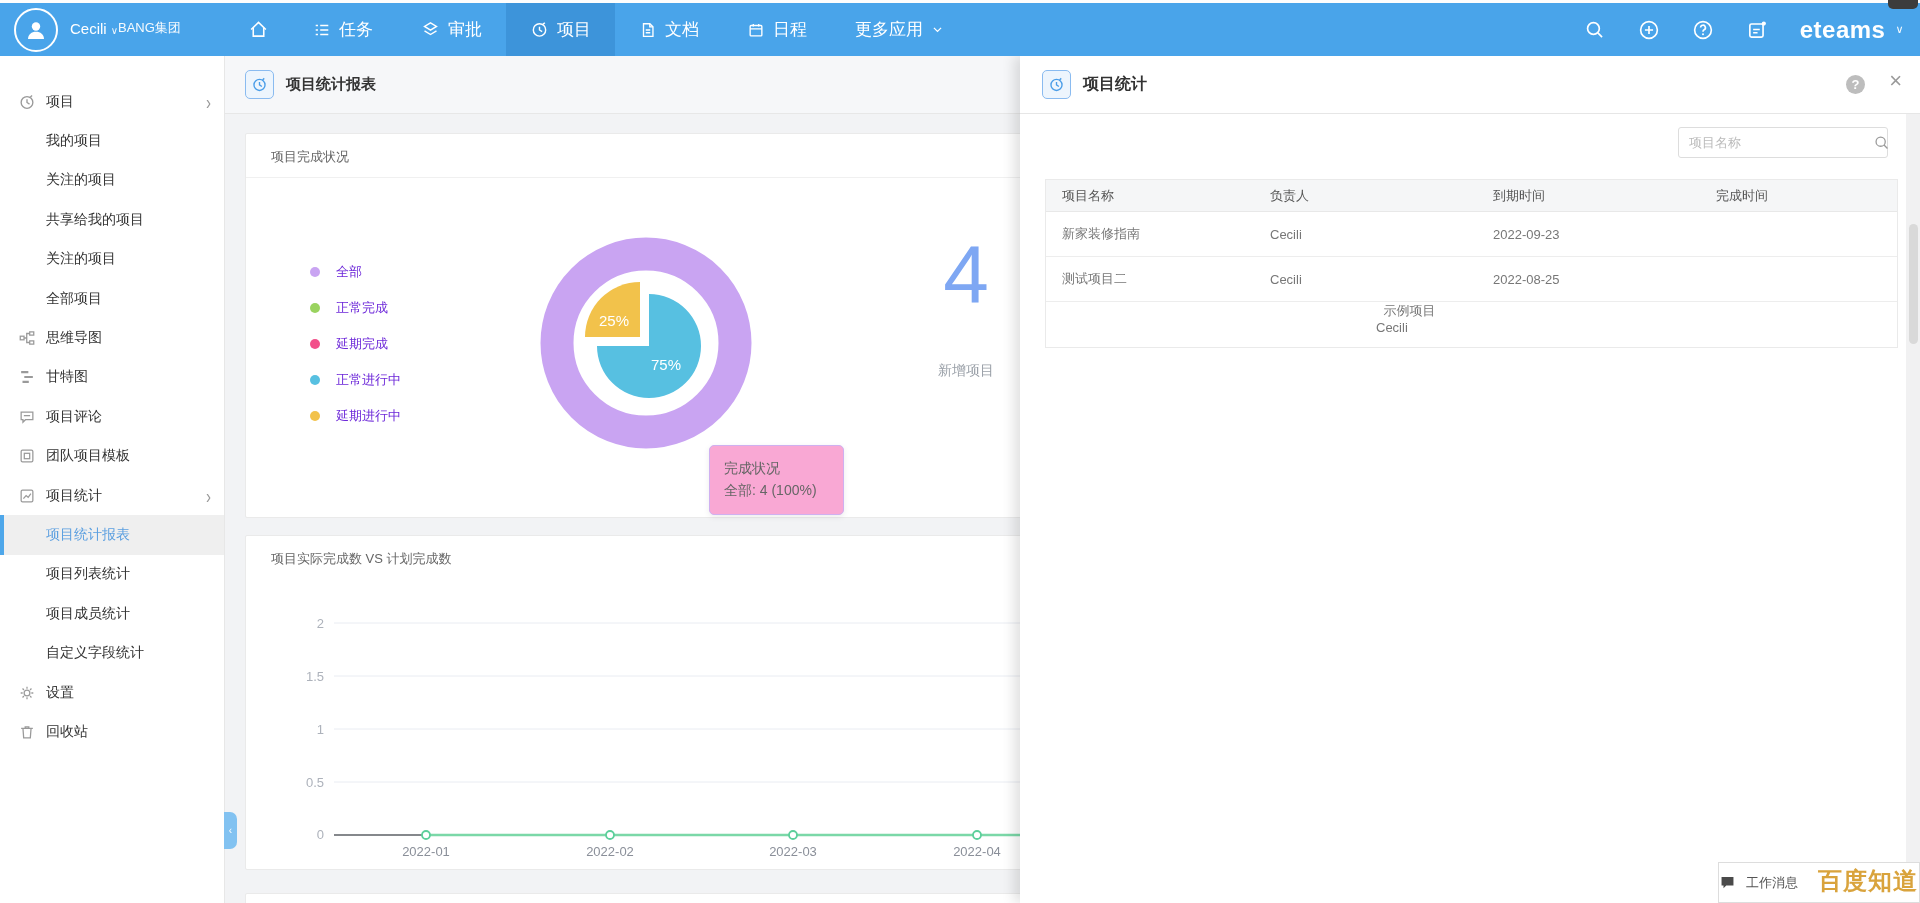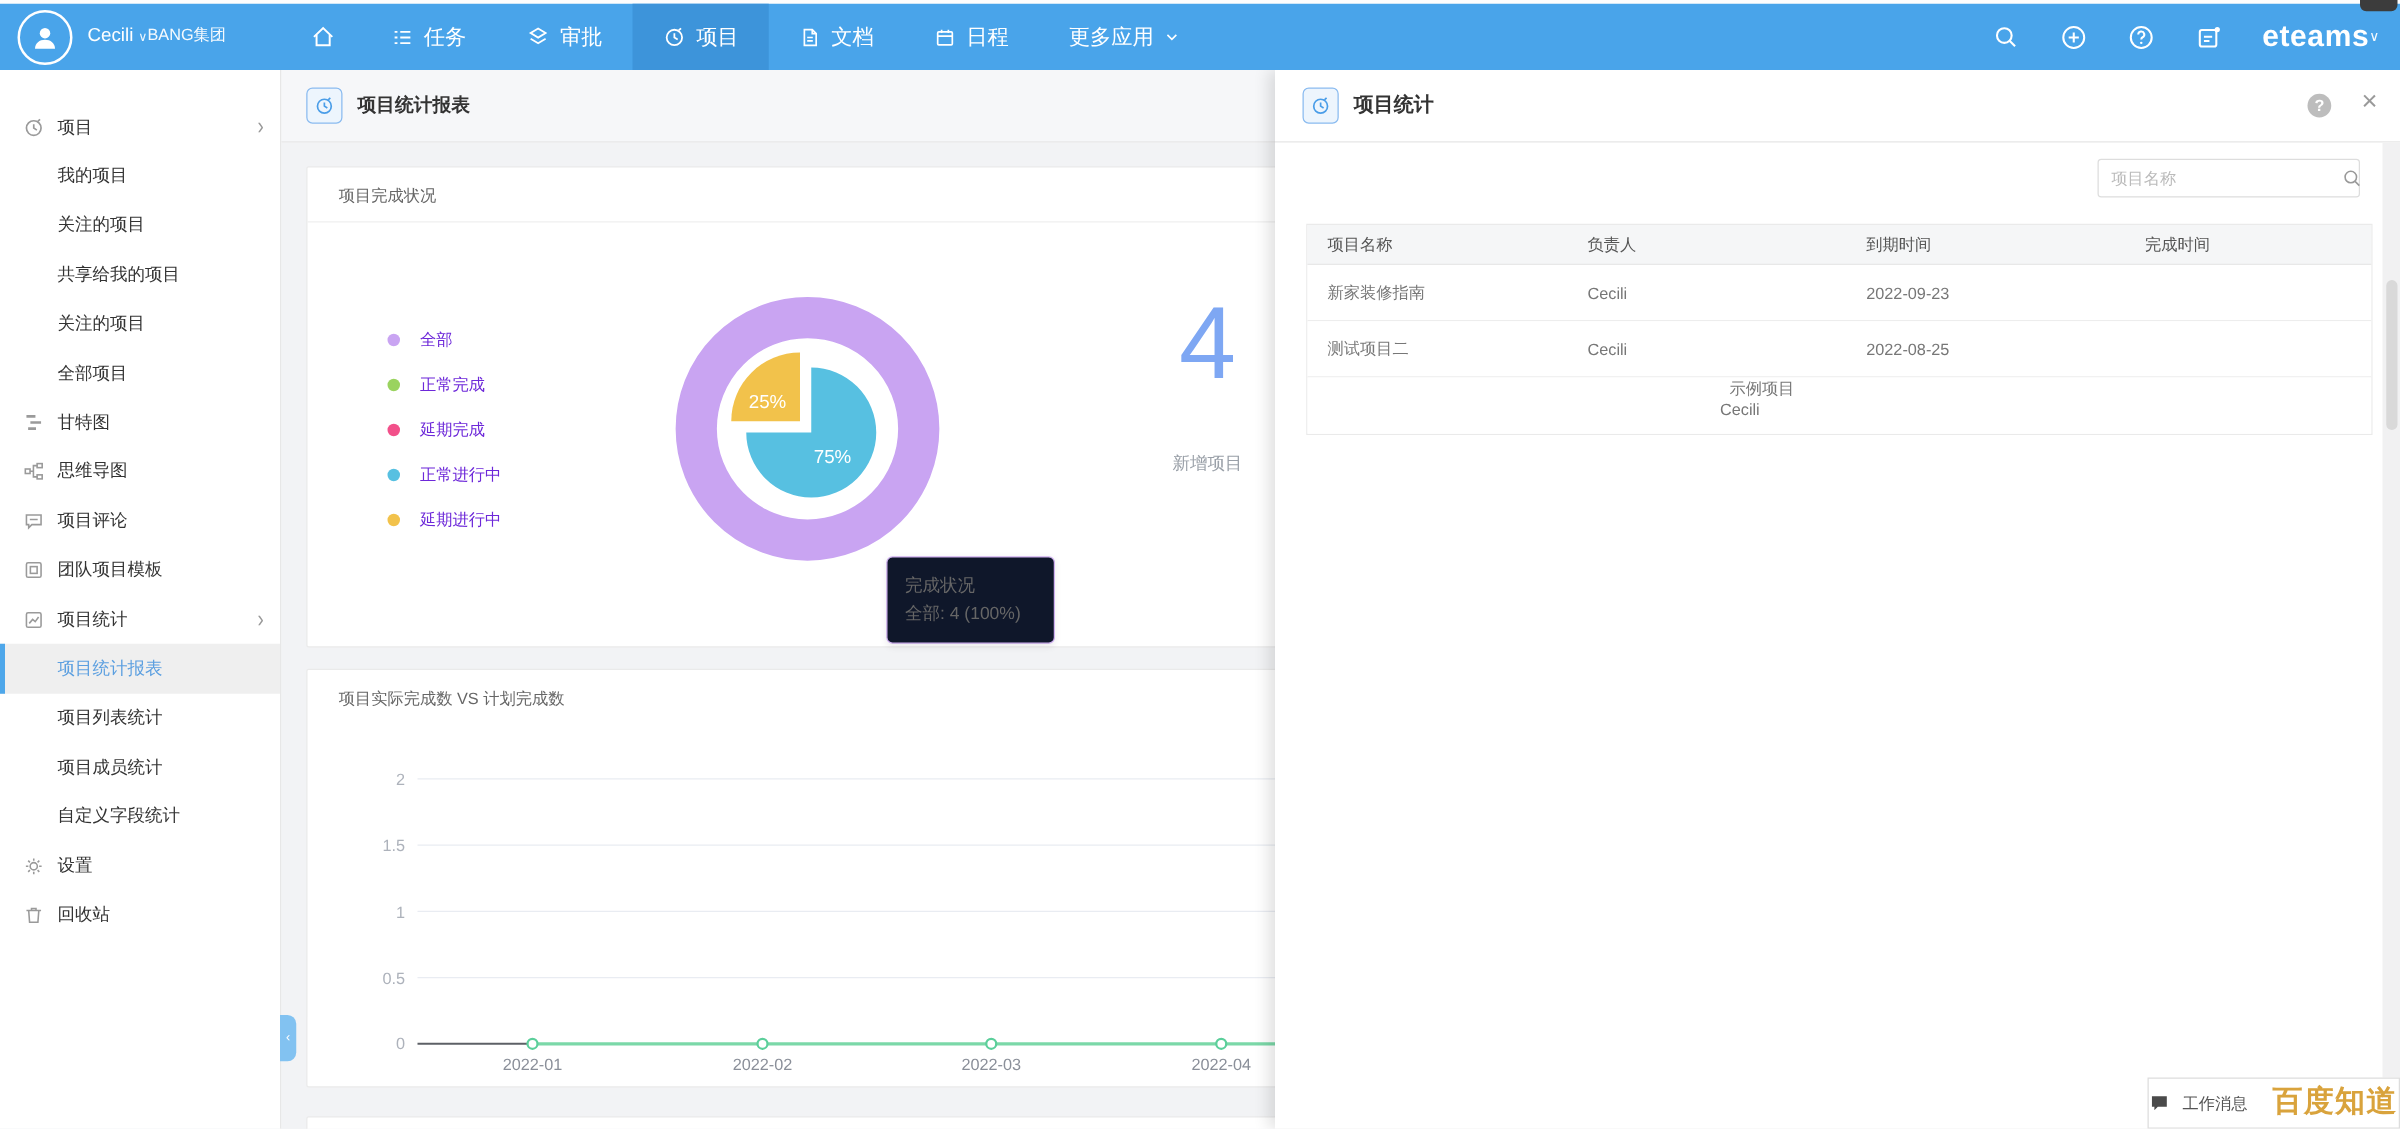--- a/index.html
+++ b/index.html
@@ -18,21 +18,21 @@
   .username{font-size:15px;}
   .username .vee{font-size:10px;margin-left:4px;opacity:.9;}
   .userorg{font-size:13px;opacity:.95;}
   .nav{display:flex;align-items:stretch;}
   .nav-item{display:flex;align-items:center;gap:8px;padding:0 24px;font-size:17px;cursor:pointer;}
   .nav-item.home{padding:0 20px;}
   .nav-item.active{background:#3d94da;}
   .nav-item svg{display:block;}
   .topbar-right{margin-left:auto;display:flex;align-items:center;gap:32px;padding-right:16px;}
   .tb-icon{width:22px;height:22px;display:flex;align-items:center;justify-content:center;cursor:pointer;}
-  .brand{font-size:24px;font-weight:bold;letter-spacing:.5px;display:flex;align-items:center;gap:0;cursor:pointer;text-align:right;}
+  .brand{font-size:24px;font-weight:bold;letter-spacing:.5px;display:flex;align-items:center;gap:10px;cursor:pointer;text-align:right;}
   .brand .vee{font-size:11px;font-weight:normal;opacity:.95;}
   
   .sidebar{position:absolute;left:0;top:56px;width:225px;height:847px;background:#fff;
     border-right:1px solid #e7e7e7;box-sizing:border-box;padding-top:26px;z-index:5;}
   .side-row{position:relative;height:39.4px;display:flex;align-items:center;font-size:14px;color:#333;cursor:pointer;}
   .side-row .s-icon{position:absolute;left:18px;width:18px;height:18px;color:#9a9a9a;display:flex;align-items:center;justify-content:center;}
   .side-row .s-label{margin-left:46px;}
   .side-row .s-chev{position:absolute;right:13px;color:#999;font-size:15px;transform:scaleY(1.3);}
   .side-row.active{background:#efefef;color:#5b9fe0;}
   .side-row.active::before{content:"";position:absolute;left:0;top:0;bottom:0;width:4px;background:#4ea7ea;}
@@ -46,21 +46,21 @@
   .card{position:absolute;left:20px;background:#fff;border:1px solid #eaeaea;border-radius:2px;box-sizing:border-box;}
   .card-title{position:absolute;left:25px;top:14px;font-size:13px;color:#666;}
   #card1{top:77px;width:1565px;height:385px;}
   #card1 .title-divider{position:absolute;left:0;top:43px;width:100%;height:1px;background:#f0f0f0;}
   .legend{position:absolute;left:64px;top:120px;}
   .legend-item{display:flex;align-items:center;gap:16px;height:36px;cursor:pointer;}
   .legend-dot{width:10px;height:10px;border-radius:50%;}
   .legend-label{font-size:13px;color:#6d28d9;}
   .dot0{background:#c9a4f2;}.dot1{background:#9ad35f;}.dot2{background:#f2508a;}.dot3{background:#57c0e1;}.dot4{background:#f2c24b;}
   .donut{position:absolute;left:280px;top:89px;width:240px;height:240px;}
-  .tooltip{position:absolute;left:463px;top:311px;width:135px;height:70px;background:#0f172a;border:1px solid #cfb0f0;
+  .tooltip{position:absolute;left:463px;top:311px;width:135px;height:70px;background:#f9a8d4;border:1px solid #cfb0f0;
     border-radius:5px;box-shadow:0 2px 6px rgba(0,0,0,.08);box-sizing:border-box;padding:11px 14px;z-index:3;}
   .tooltip .tt1{font-size:14px;color:#666;line-height:1.6;}
   .tooltip .tt2{font-size:14px;color:#666;line-height:1.6;}
   .stat{position:absolute;left:640px;top:100px;width:160px;text-align:center;}
   .stat-value{font-size:82px;color:#7ea7f3;line-height:1;}
   .stat-label{margin-top:46px;font-size:14px;color:#9aa0a8;}
   #card2{top:479px;width:1565px;height:335px;}
   #card2 svg{position:absolute;left:0;top:0;}
   #card3{top:837px;width:1565px;height:70px;}
   .collapse-handle{position:absolute;left:224px;top:812px;width:13px;height:37px;background:#82c2f1;
@@ -222,36 +222,36 @@
       <span class="s-label">共享给我的项目</span>
     </div>
   <div class="side-row">
       <span class="s-label">关注的项目</span>
     </div>
   <div class="side-row">
       <span class="s-label">全部项目</span>
     </div>
   <div class="side-row">
     <span class="s-icon">
-      <svg width="18" height="18" viewBox="0 0 20 20" fill="none" stroke="currentColor" stroke-width="2.4">
-          <path d="M3.5 4.5h8M7 10h9.5M5 15.5h7"></path>
-        </svg>
-    </span>
-    <span class="s-label">甘特图</span>
-  </div>
-  <div class="side-row">
-    <span class="s-icon">
       <svg width="18" height="18" viewBox="0 0 20 20" fill="none" stroke="currentColor" stroke-width="1.4">
           <rect x="2.5" y="8" width="4.2" height="4"></rect>
           <rect x="13" y="3.2" width="4.5" height="3.6"></rect>
           <rect x="13" y="13.2" width="4.5" height="3.6"></rect>
           <path d="M6.7 10h3M9.7 10V5h3.3M9.7 10v5h3.3"></path>
         </svg>
     </span>
     <span class="s-label">思维导图</span>
+  </div>
+  <div class="side-row">
+    <span class="s-icon">
+      <svg width="18" height="18" viewBox="0 0 20 20" fill="none" stroke="currentColor" stroke-width="2.4">
+          <path d="M3.5 4.5h8M7 10h9.5M5 15.5h7"></path>
+        </svg>
+    </span>
+    <span class="s-label">甘特图</span>
   </div>
   <div class="side-row">
     <span class="s-icon">
       <svg width="18" height="18" viewBox="0 0 20 20" fill="none" stroke="currentColor" stroke-width="1.4">
           <path d="M3.5 4.5h13v8.5h-8.2l-2.8 2.8v-2.8h-2Z"></path>
           <path d="M6.5 8.5h7"></path>
         </svg>
     </span>
     <span class="s-label">项目评论</span>
   </div>

